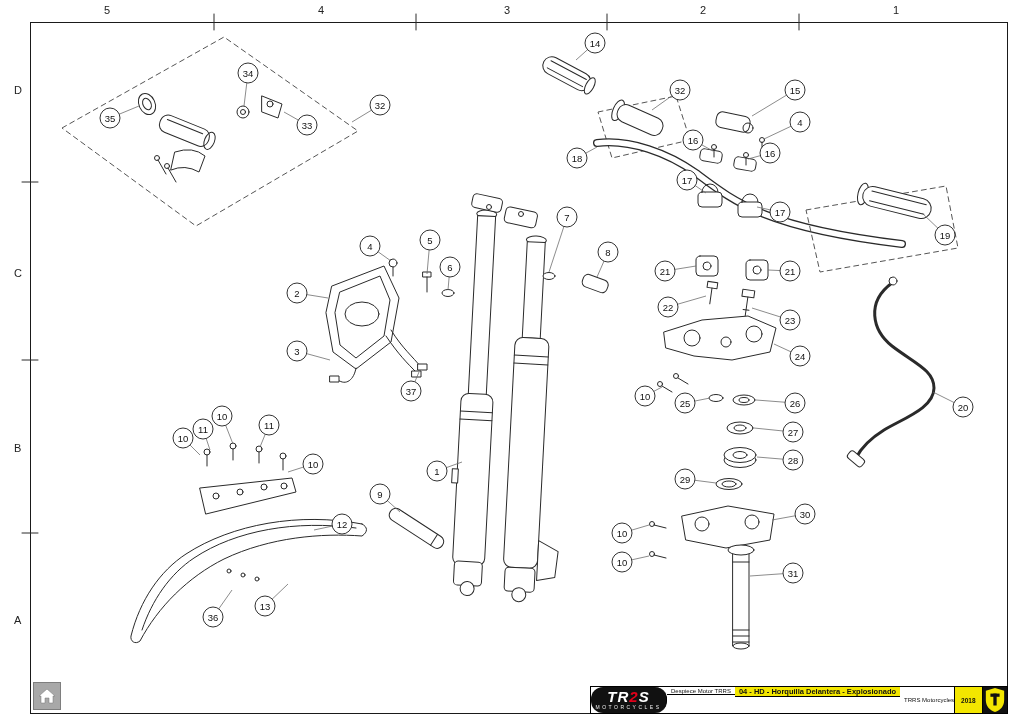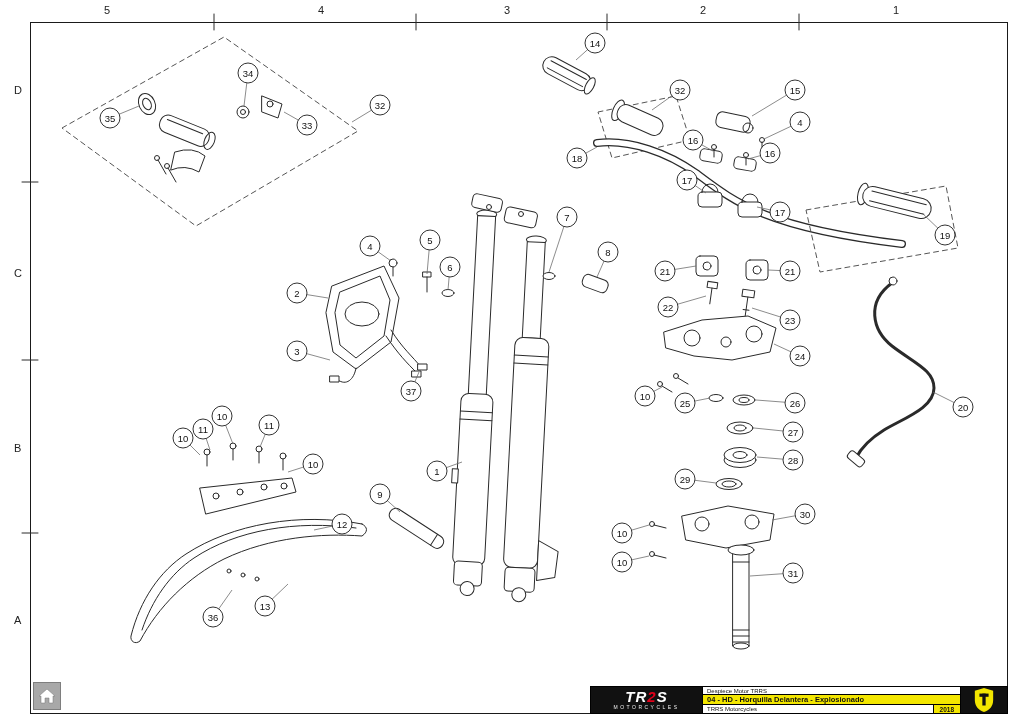--- a/index.html
+++ b/index.html
@@ -29,28 +29,28 @@
     background:#a8a8a8; border:1px solid #7e7e7e; box-sizing:border-box;
     display:flex; align-items:center; justify-content:center; cursor:pointer;
   }
 
   
   .title-block {
     position:absolute; left:590px; top:686px; width:418px; height:28px;
     display:flex; border:1px solid #000; box-sizing:border-box; background:#fff;
   }
   .tb-logo {
-    width:112px; background:var(--tb-black,#111); color:#fff;
+    width:142px; background:var(--tb-black,#111); color:#fff;
     display:flex; flex-direction:column; align-items:center; justify-content:center;
-    border-right:1px solid #000; box-sizing:border-box;
+    border-right:1px solid #000; box-sizing:border-box;border-radius:12px;
   }
   .tb-logo-word { font-size:15px; font-weight:bold; font-style:italic; line-height:13px; letter-spacing:1px; }
   .tb-red { color:var(--tb-red,#e2001a); }
   .tb-logo-sub { font-size:5px; letter-spacing:2.5px; color:#eee; margin-top:1px; }
-  .tb-rows { flex:1; display:flex; flex-direction:column; border-right:1px solid #000; box-sizing:border-box; }
+  .tb-rows { flex:1; display:flex; flex-direction:row; border-right:1px solid #000; box-sizing:border-box; }
   .tb-row { box-sizing:border-box; padding:0 4px; display:flex; align-items:center; overflow:hidden; white-space:nowrap; }
   .tb-row1 { height:8px; font-size:6px; border-bottom:1px solid #000; color:#111; }
   .tb-row2 { height:10px; font-size:7.5px; font-weight:bold; background:var(--tb-yellow,#f3e600); border-bottom:1px solid #000; color:#111; }
   .tb-row3 { flex:1; font-size:6px; color:#111; padding-right:0; }
   .tb-year {
     margin-left:auto; background:var(--tb-yellow,#f3e600); border-left:1px solid #000;
     height:100%; display:flex; align-items:center; padding:0 6px; font-size:6.5px; font-weight:bold;
   }
   .tb-shield { width:46px; background:var(--tb-black,#111); display:flex; align-items:center; justify-content:center; }
 </style>

